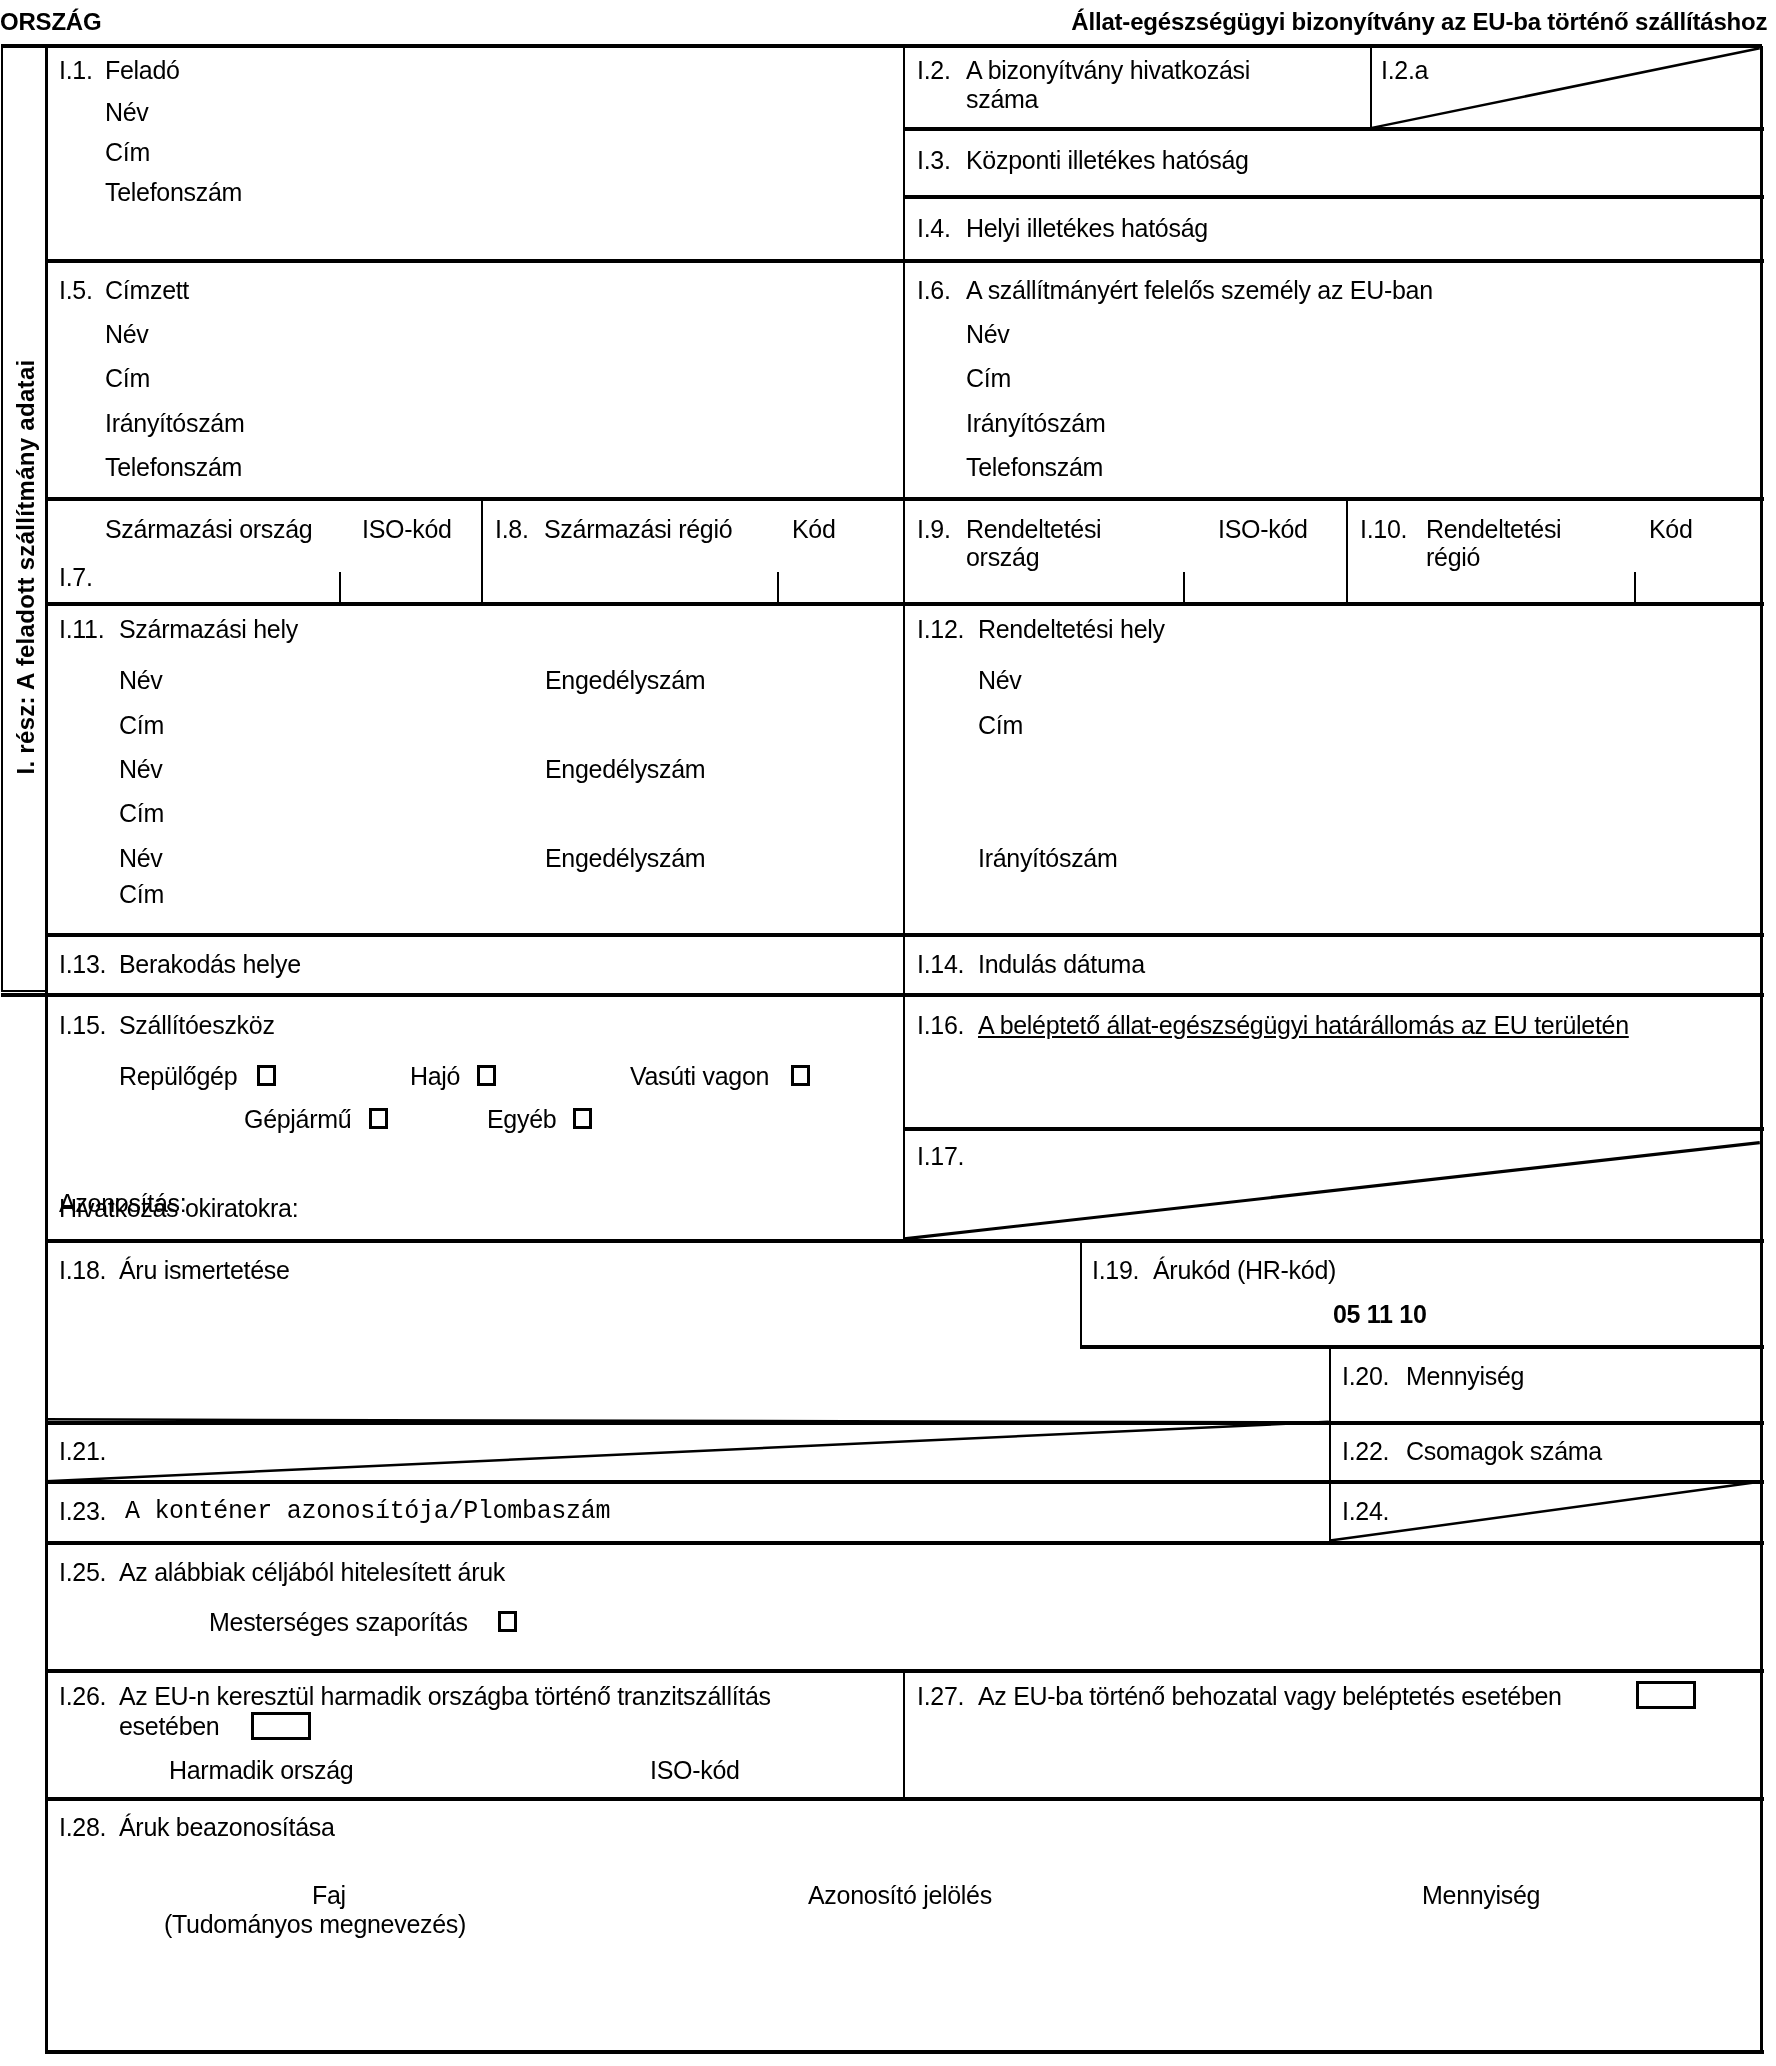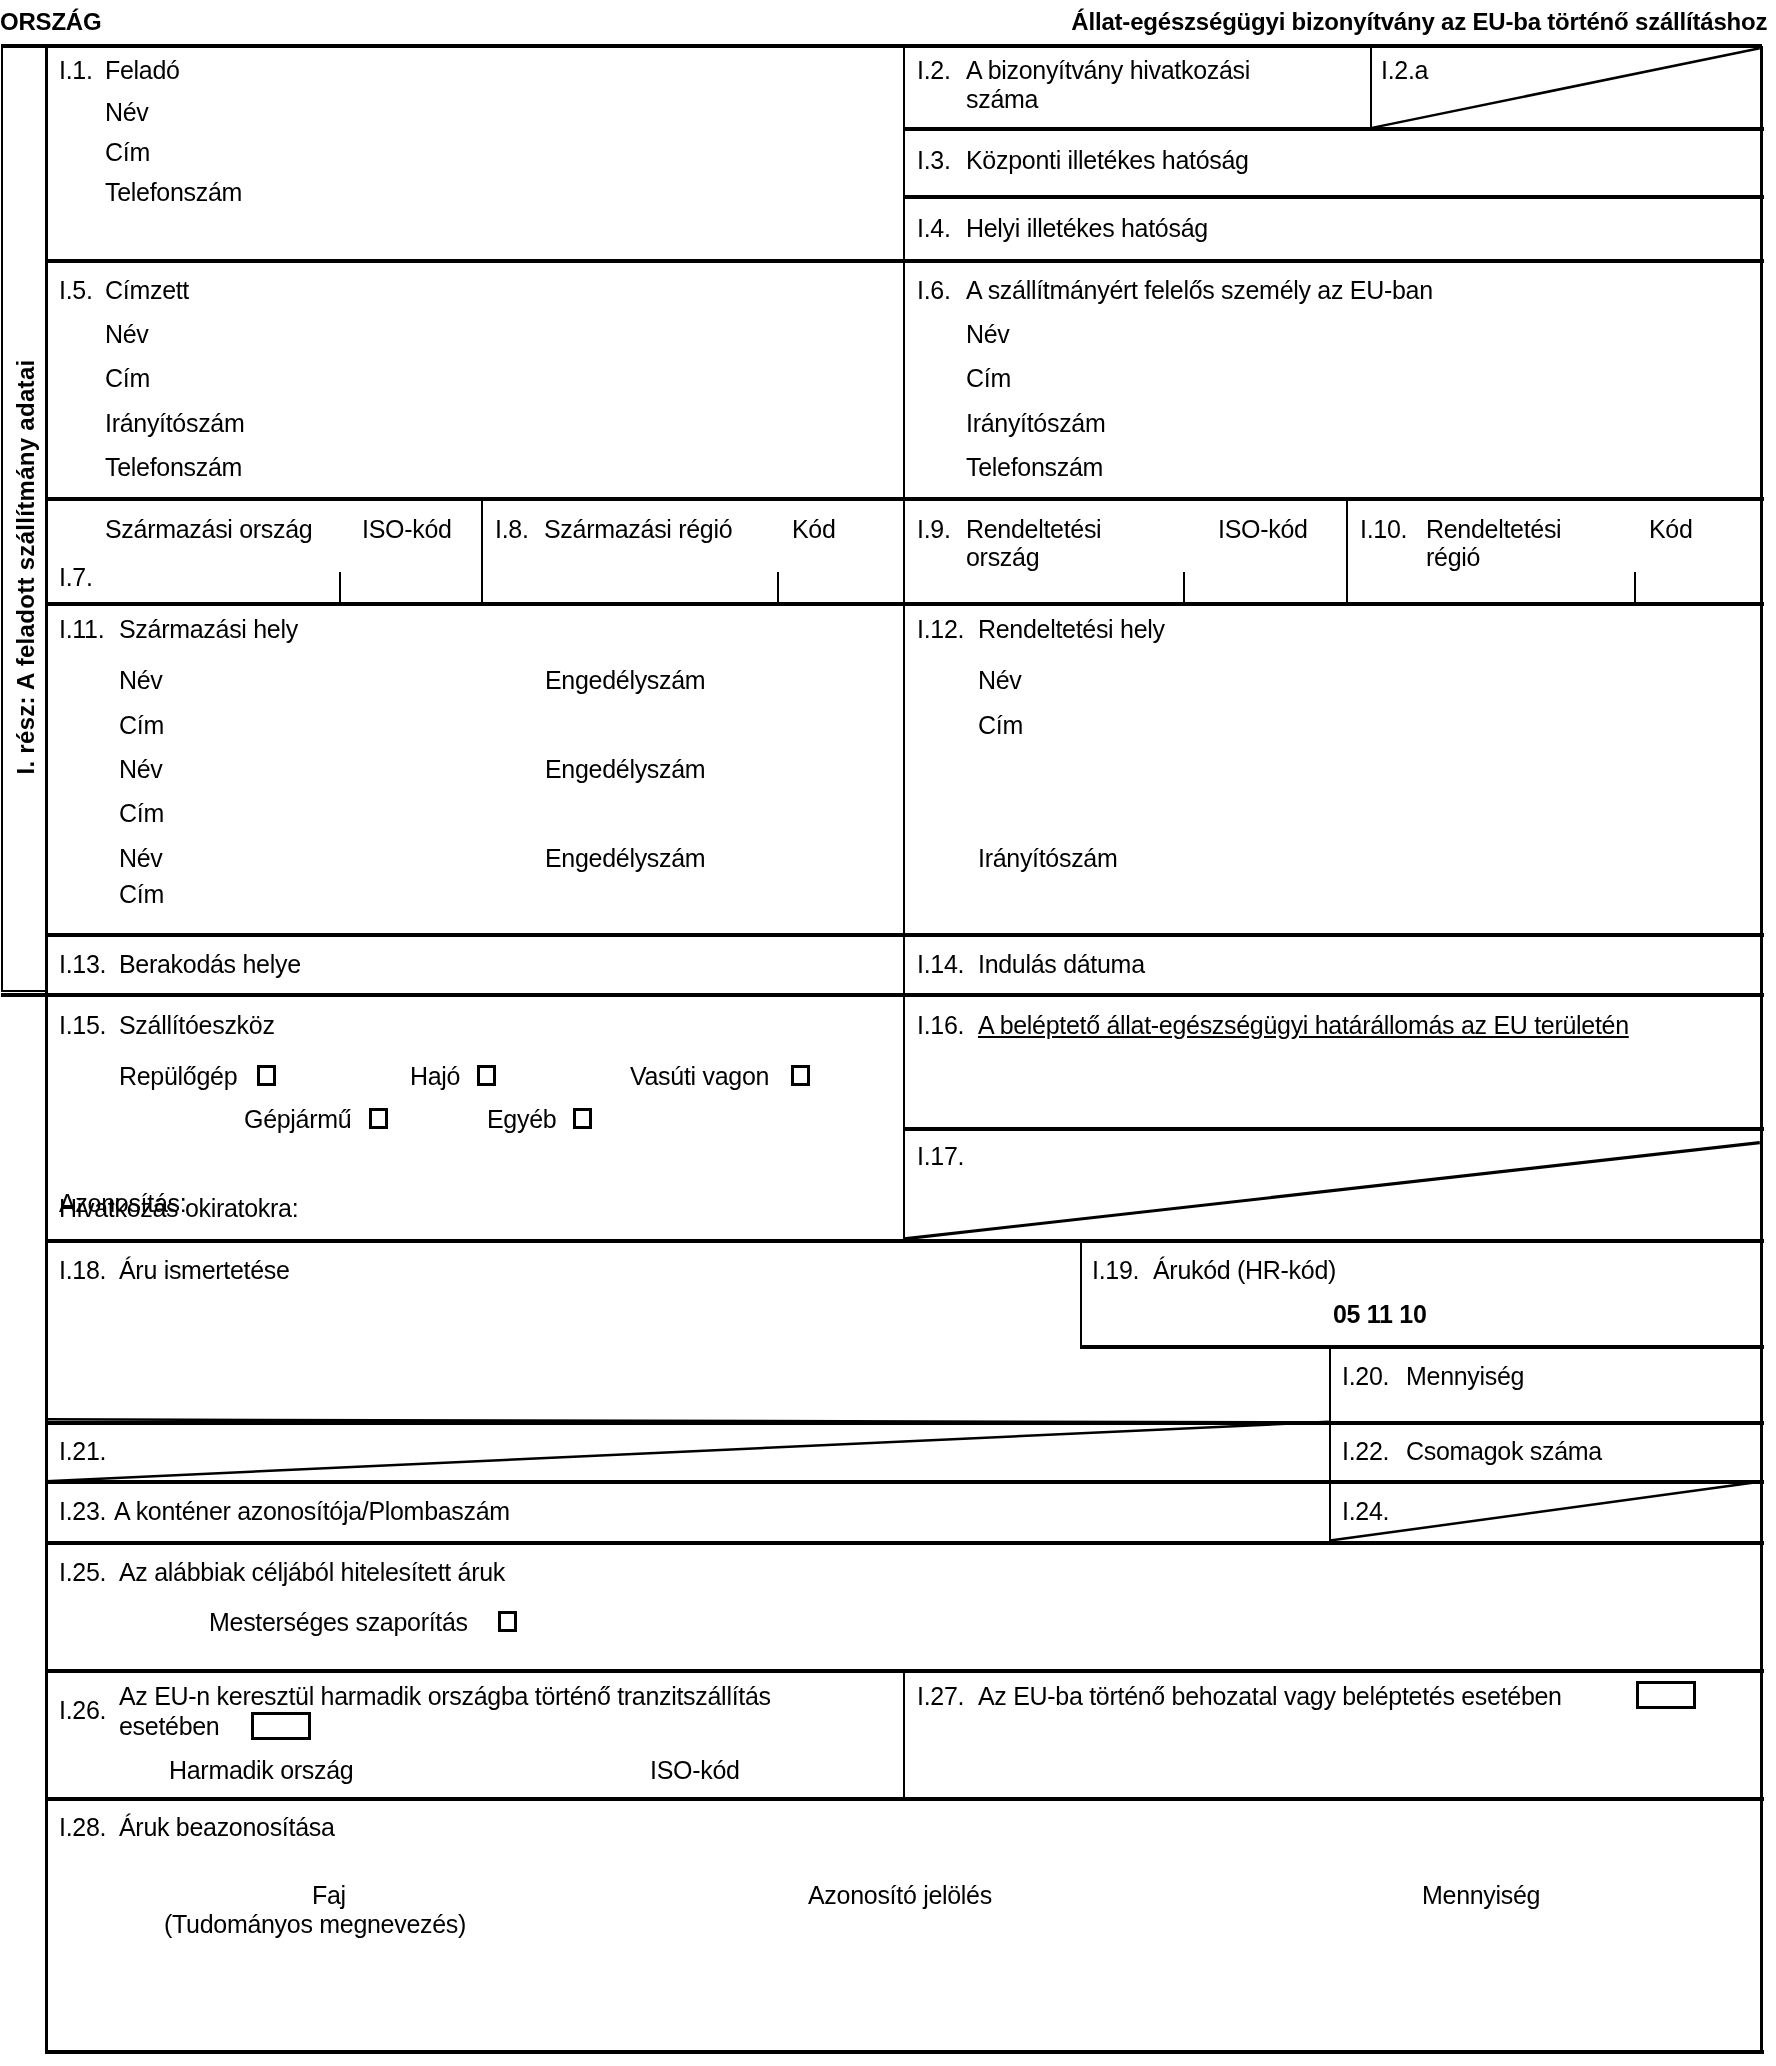--- a/index.html
+++ b/index.html
@@ -190,30 +190,30 @@
 <div class="t bold" style="left:1333px;top:1301px;">05 11 10</div>
 
 <div class="t" style="left:1342px;top:1363px;">I.20.</div>
 <div class="t" style="left:1406px;top:1363px;">Mennyiség</div>
 
 <div class="t" style="left:59px;top:1438px;">I.21.</div>
 <div class="t" style="left:1342px;top:1438px;">I.22.</div>
 <div class="t" style="left:1406px;top:1438px;">Csomagok száma</div>
 
 <div class="t" style="left:59px;top:1498px;">I.23.</div>
-<div class="t" style="left:114px;top:1498px;">A konténer azonosítója/Plombaszám</div>
+<div class="t" style="left:125px;top:1498px;font-family:Liberation Mono, monospace;">A konténer azonosítója/Plombaszám</div>
 <div class="t" style="left:1342px;top:1498px;">I.24.</div>
 
 <div class="t" style="left:59px;top:1559px;">I.25.</div>
 <div class="t" style="left:119px;top:1559px;">Az alábbiak céljából hitelesített áruk</div>
 <div class="t" style="left:209px;top:1609px;">Mesterséges szaporítás</div>
 <div class="cb" style="left:498px;top:1611px;"></div>
 
 <div>
-  <div class="t" style="left:59px;top:1683px;margin-top:14px;">I.26.</div>
+  <div class="t" style="left:59px;top:1683px;">I.26.</div>
   <div class="t" style="left:119px;top:1683px;">Az EU-n keresztül harmadik országba történő tranzitszállítás</div>
   <div class="t" style="left:119px;top:1713px;">esetében</div>
   <div class="cb wide" style="left:251px;top:1712px;"></div>
   <div class="t" style="left:169px;top:1757px;">Harmadik ország</div>
   <div class="t" style="left:650px;top:1757px;">ISO-kód</div>
 </div>
 
 <div class="t" style="left:917px;top:1683px;">I.27.</div>
 <div class="t" style="left:978px;top:1683px;">Az EU-ba történő behozatal vagy beléptetés esetében</div>
 <div class="cb wide" style="left:1636px;top:1681px;"></div>

